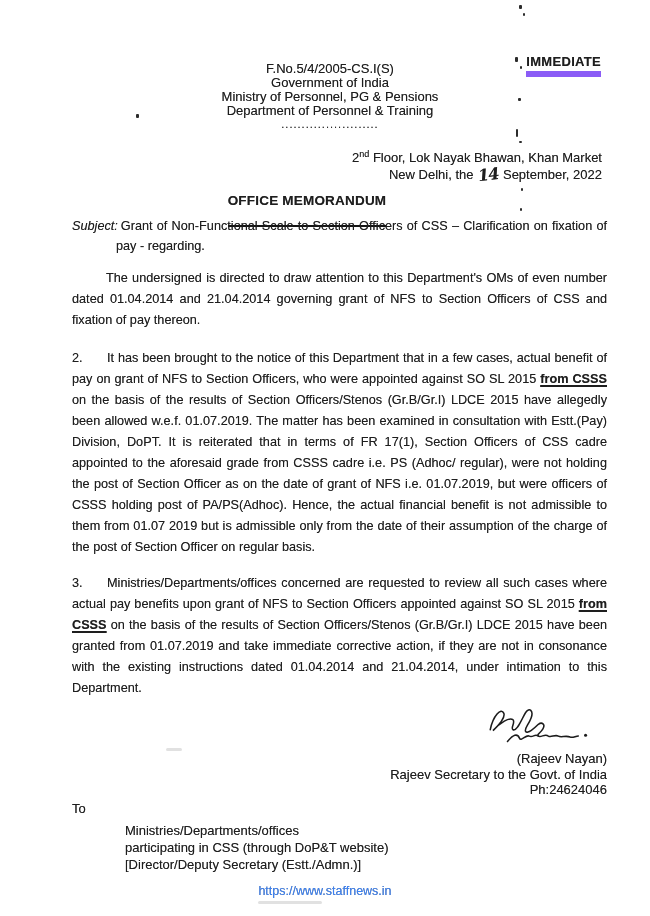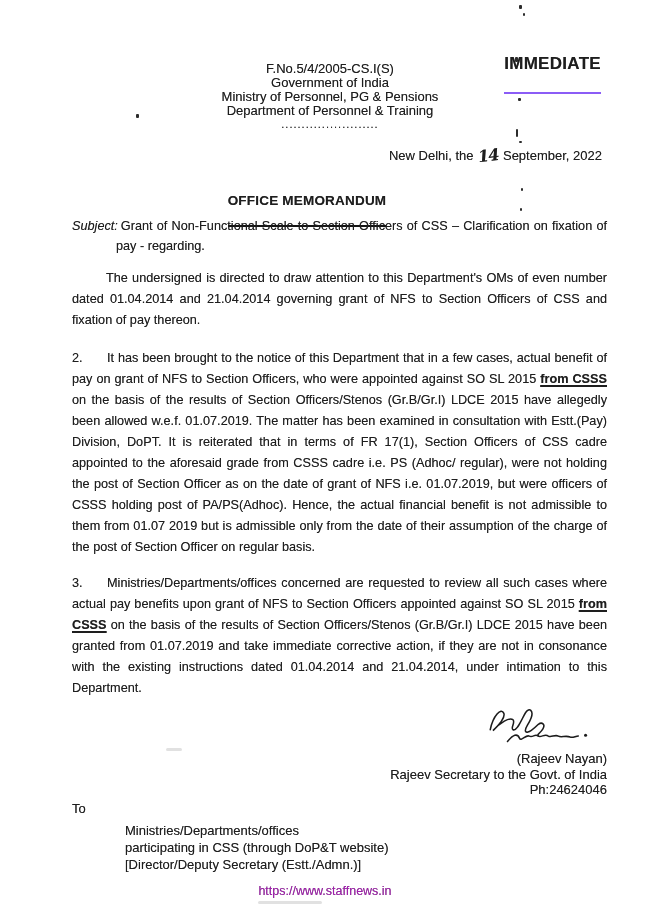--- a/index.html
+++ b/index.html
@@ -7,22 +7,22 @@
     position:relative;
     width:650px;height:916px;
     background:#ffffff;
     font-family:"Liberation Sans", sans-serif;
     color:#1e1e1e;
     overflow:hidden;
     text-shadow:0 0 0.4px rgba(20,20,20,0.55);
   }
   .immediate{
     position:absolute;top:54px;right:49px;
-    font-size:17px;font-weight:bold;letter-spacing:0.3px;
-    border-bottom:2px solid #8b5cf6;padding-bottom:18px;
+    font-size:13px;font-weight:bold;letter-spacing:0.3px;
+    border-bottom:6px solid #8b5cf6;padding-bottom:2px;
   }
   .letterhead{
     position:absolute;top:62px;left:0;width:660px;
     text-align:center;font-size:13px;line-height:14px;
   }
   .letterhead div{margin:0;}
   .sep-dots{letter-spacing:1px;font-size:11px;line-height:12px;margin-top:2px;color:#2a2a2a;}
   .address{
     position:absolute;top:147px;right:48px;
     text-align:right;font-size:13px;line-height:15.5px;
@@ -59,21 +59,21 @@
   .u{text-decoration:underline;text-decoration-thickness:1.5px;text-underline-offset:2px;}
   .sig-block{
     margin-top:6px;text-align:right;font-size:13px;line-height:15.5px;
     text-indent:0;
   }
   .sig-svg{display:block;margin:0 6px 2px auto;}
   .to-label{margin-top:4px;text-align:left;font-size:13px;line-height:14px;}
   .addressee{margin-top:6px;margin-left:53px;text-align:left;font-size:13px;line-height:17px;}
   .footer{
     position:absolute;top:884px;left:0;width:650px;
-    text-align:center;font-size:12.5px;color:#a21caf;
+    text-align:center;font-size:12.5px;color:#3b82f6;
   }
   .speck{position:absolute;background:#2c2c2c;border-radius:1px;}
   .smudge{position:absolute;background:#777;opacity:0.22;border-radius:2px;}
 </style>
 </head>
 <body>
 
 <div class="page">
 
   <div class="speck" style="left:519px;top:5px;width:3px;height:4px"></div>
@@ -93,20 +93,21 @@
 
   <div class="letterhead">
     <div>F.No.5/4/2005-CS.I(S)</div>
     <div>Government of India</div>
     <div>Ministry of Personnel, PG &amp; Pensions</div>
     <div>Department of Personnel &amp; Training</div>
     <div class="sep-dots">........................</div>
   </div>
 
   <div class="address">
+    <div><span>2</span><sup>nd</sup><span> Floor, Lok Nayak Bhawan, Khan Market</span></div>
     <div><span>New Delhi, the </span><span class="hand">14</span><span> September, 2022</span></div>
   </div>
 
   <div class="om-title-wrap">
     <span class="om-title">OFFICE MEMORANDUM</span>
   </div>
 
   <div class="flow">
 
     <p class="subject"><span class="lbl">Subject:</span><span>Grant of Non-Functional Scale to Section Officers of CSS – Clarification on fixation of pay - regarding.</span></p>

